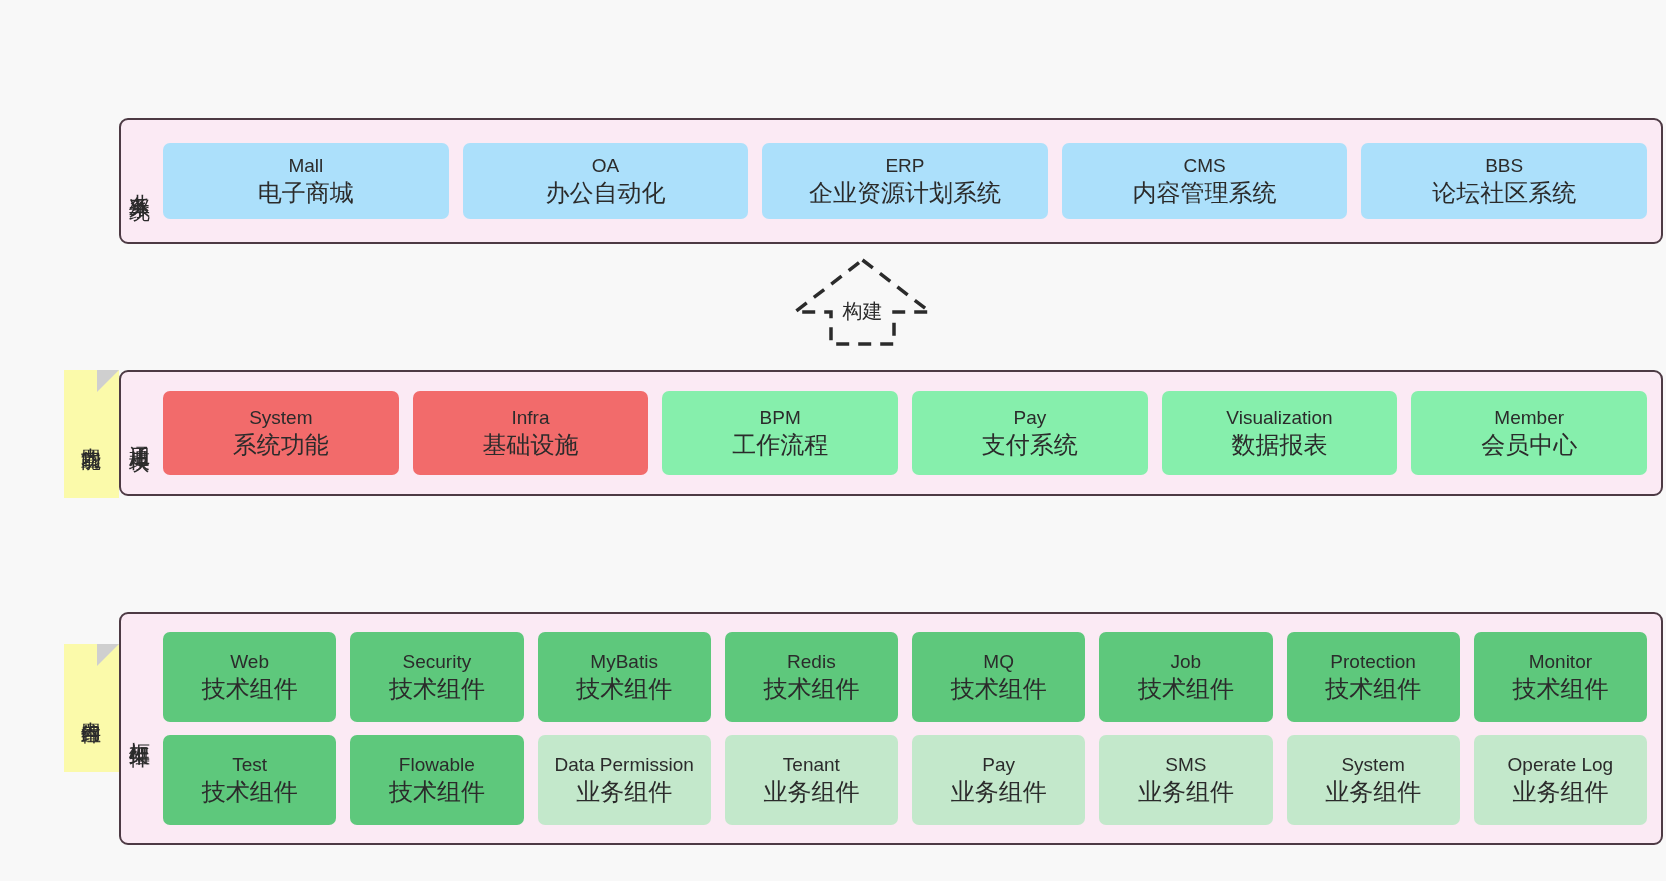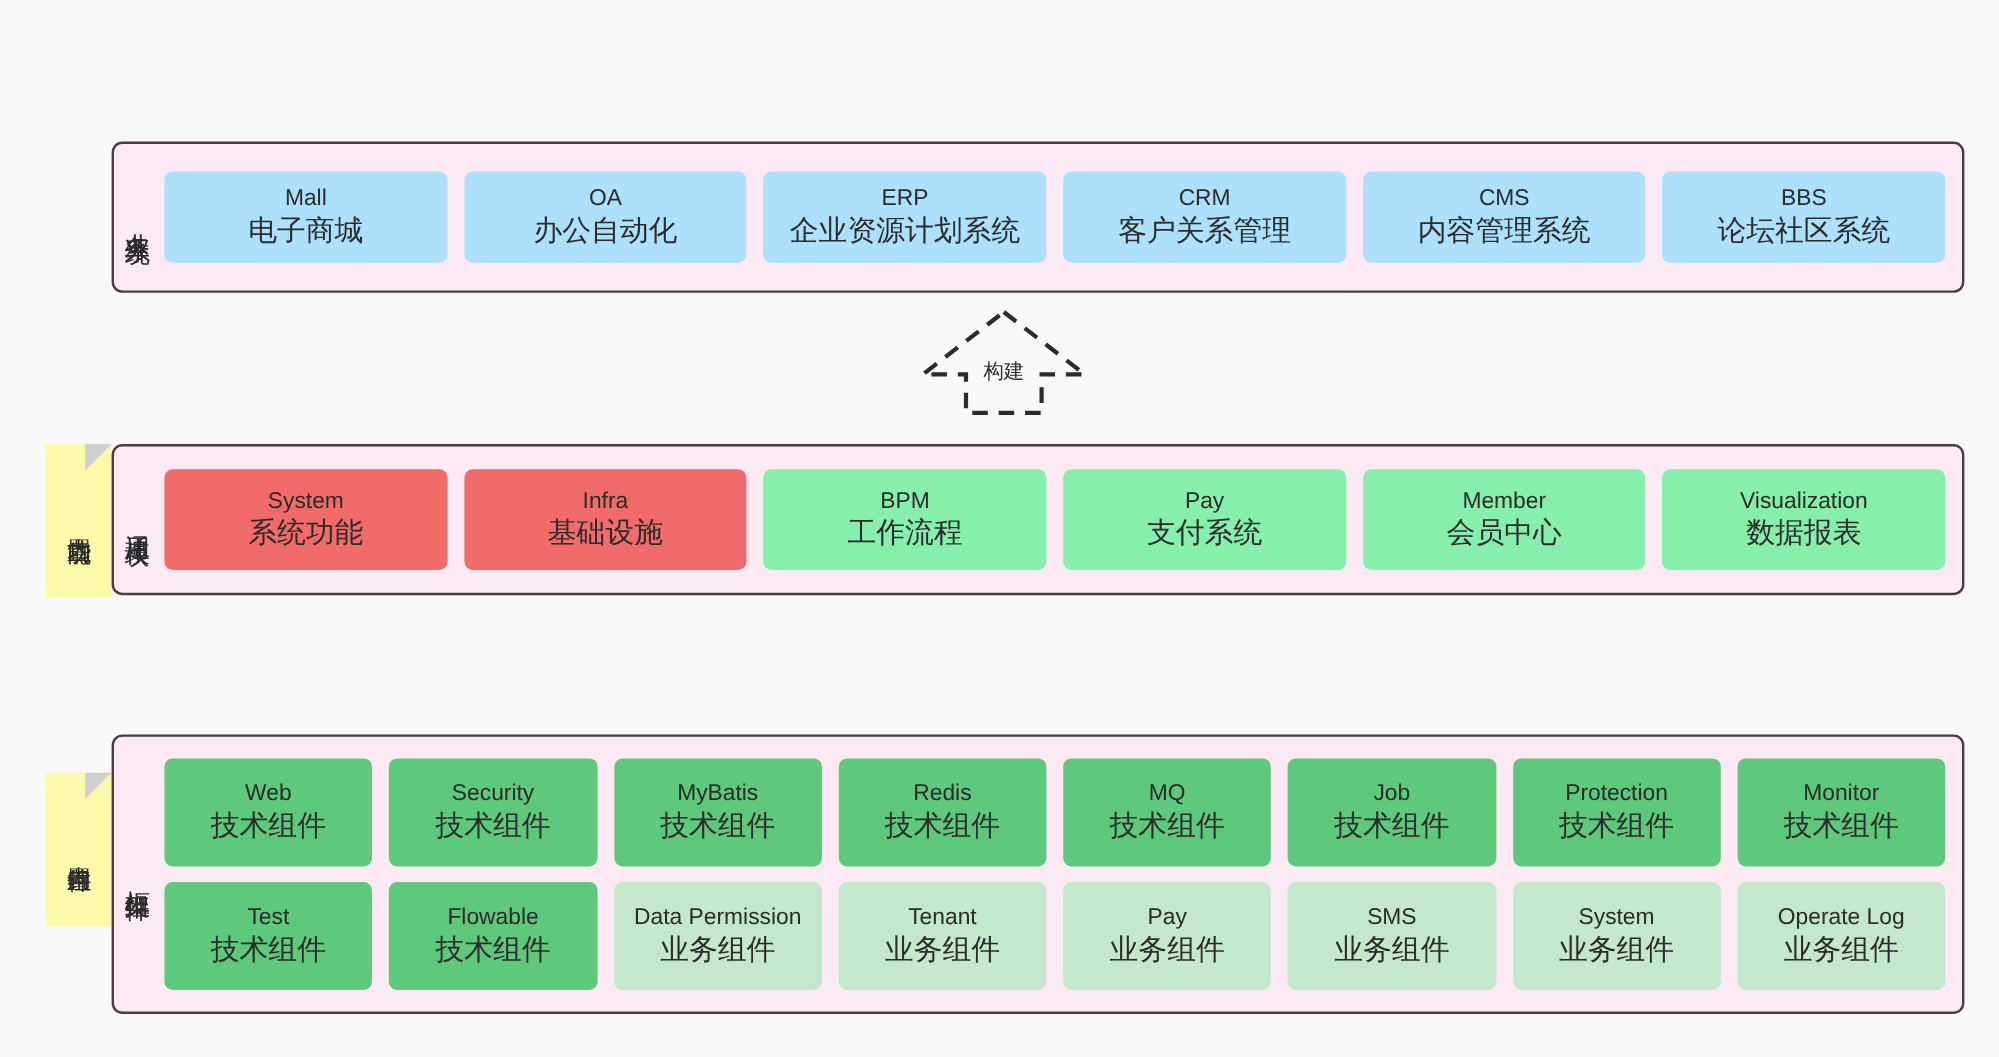--- a/index.html
+++ b/index.html
@@ -2,21 +2,21 @@
 <html><head>
 <meta charset="utf-8">
 <style>
   * { box-sizing: border-box; margin: 0; padding: 0; }
   html, body {
     width: 1666px; height: 881px;
     background: #f8f8f8;
     font-family: "Liberation Sans", "DejaVu Sans", sans-serif;
     overflow: hidden;
   }
-  .canvas { position: relative; width: 1391px; height: 881px; }
+  .canvas { position: relative; width: 1391px; height: 881px; margin-left: 26px; }
 
   
   .layer {
     position: absolute;
     background: #fbeaf4;
     border: 2px solid #4d3a44;
     border-radius: 9px;
     display: flex;
     align-items: stretch;
   }
@@ -115,21 +115,21 @@
 
   
   .arrow { position: absolute; }
   #arrow-build  { left: 764px; top: 256px; }
   #arrow-impl   { left: 779px; top: 488px; }
   .arrow .arrow-label {
     position: absolute;
     left: 0; right: 0;
     top: 42px;
     text-align: center;
-    font-size: 17px;
+    font-size: 20px;
     color: #2b2b2b;
     user-select: none;
   }
 </style>
 </head>
 <body>
 
 <div class="canvas">
 
   <div class="layer" id="layer-business">
@@ -140,24 +140,20 @@
           <span class="t1">Mall</span>
           <span class="t2">电子商城</span>
         </div>
         <div class="card c-blue">
           <span class="t1">OA</span>
           <span class="t2">办公自动化</span>
         </div>
         <div class="card c-blue">
           <span class="t1">ERP</span>
           <span class="t2">企业资源计划系统</span>
-        </div>
-        <div class="card c-blue">
-          <span class="t1">CRM</span>
-          <span class="t2">客户关系管理</span>
         </div>
         <div class="card c-blue">
           <span class="t1">CMS</span>
           <span class="t2">内容管理系统</span>
         </div>
         <div class="card c-blue">
           <span class="t1">BBS</span>
           <span class="t2">论坛社区系统</span>
         </div>
       </div>
@@ -189,26 +185,26 @@
         </div>
         <div class="card c-pink">
           <span class="t1">BPM</span>
           <span class="t2">工作流程</span>
         </div>
         <div class="card c-pink">
           <span class="t1">Pay</span>
           <span class="t2">支付系统</span>
         </div>
         <div class="card c-pink">
+          <span class="t1">Visualization</span>
+          <span class="t2">数据报表</span>
+        </div>
+        <div class="card c-pink">
           <span class="t1">Member</span>
           <span class="t2">会员中心</span>
-        </div>
-        <div class="card c-pink">
-          <span class="t1">Visualization</span>
-          <span class="t2">数据报表</span>
         </div>
       </div>
     </div>
   </div>
 
 
   <div class="note" id="note-framework">
     <span>内置组件</span>
   </div>
 

